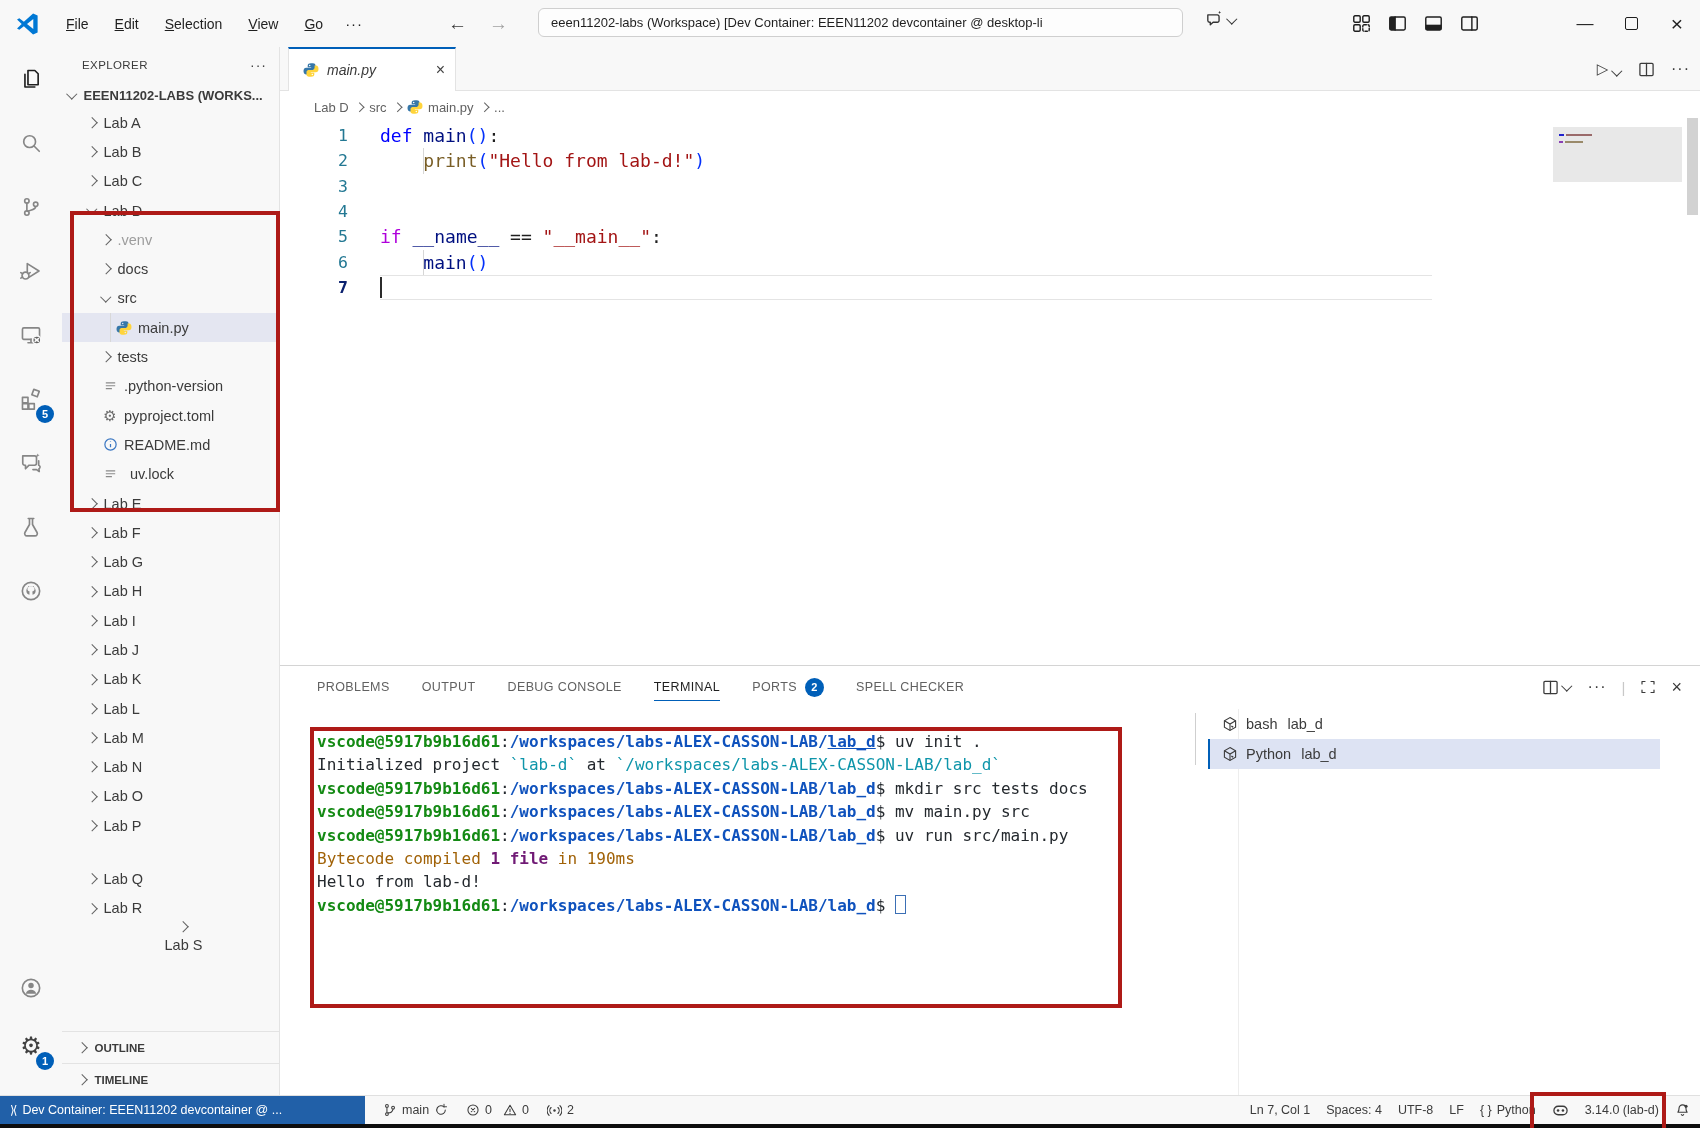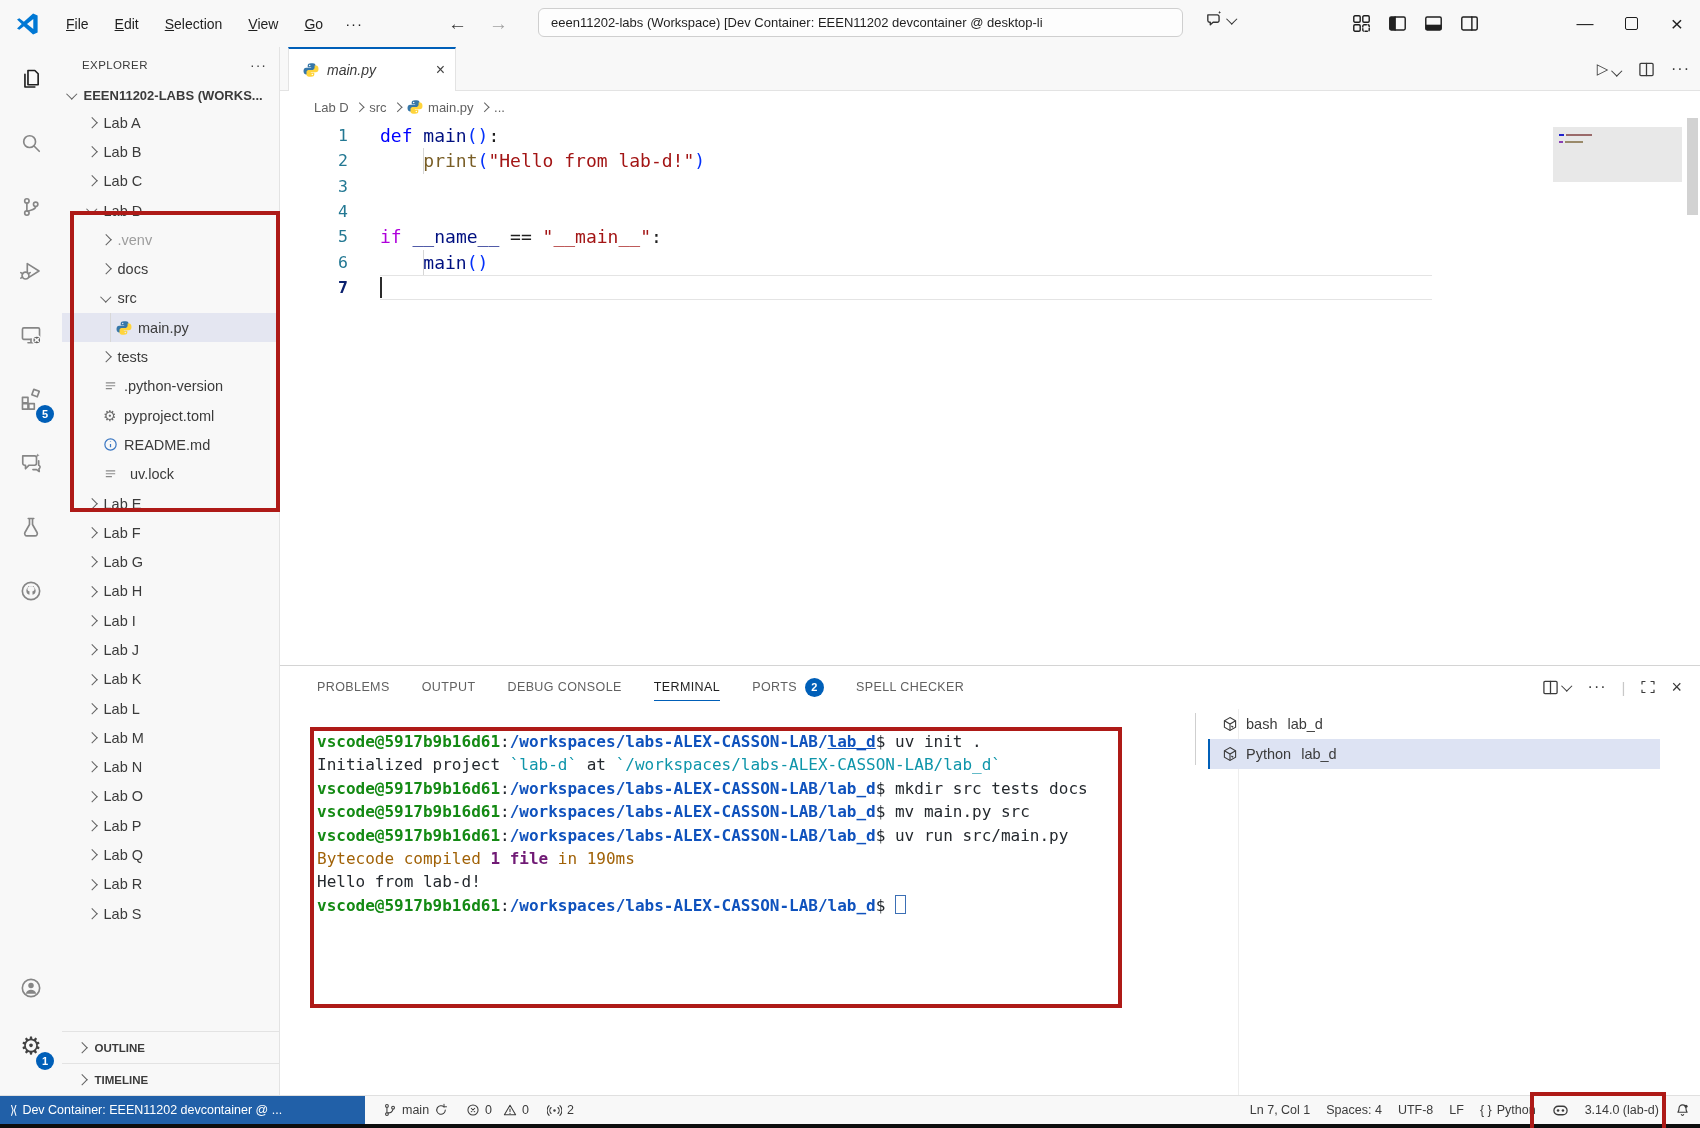--- a/index.html
+++ b/index.html
@@ -374,29 +374,29 @@
           <span class="tlabel">Lab N</span>
         </div>
         <div class="trow" style="padding-left: 26px;">
           <span class="chv right"></span>
           <span class="tlabel">Lab O</span>
         </div>
         <div class="trow" style="padding-left: 26px;">
           <span class="chv right"></span>
           <span class="tlabel">Lab P</span>
         </div>
-        <div class="trow" style="padding-left: 26px;">
+        <div class="trow" style="padding-left: 26px; margin-top: 24px;">
           <span class="chv right"></span>
           <span class="tlabel">Lab Q</span>
         </div>
         <div class="trow" style="padding-left: 26px;">
           <span class="chv right"></span>
           <span class="tlabel">Lab R</span>
         </div>
-        <div class="trow" style="padding-left: 26px;">
+        <div class="trow" style="padding-left: 26px; flex-direction: column;">
           <span class="chv right"></span>
           <span class="tlabel">Lab S</span>
         </div>
       </div>
     <div id="sidebar-bottom">
       <div class="side-section">
         <span class="chv right"></span>
         <span>OUTLINE</span>
       </div>
       <div class="side-section">

